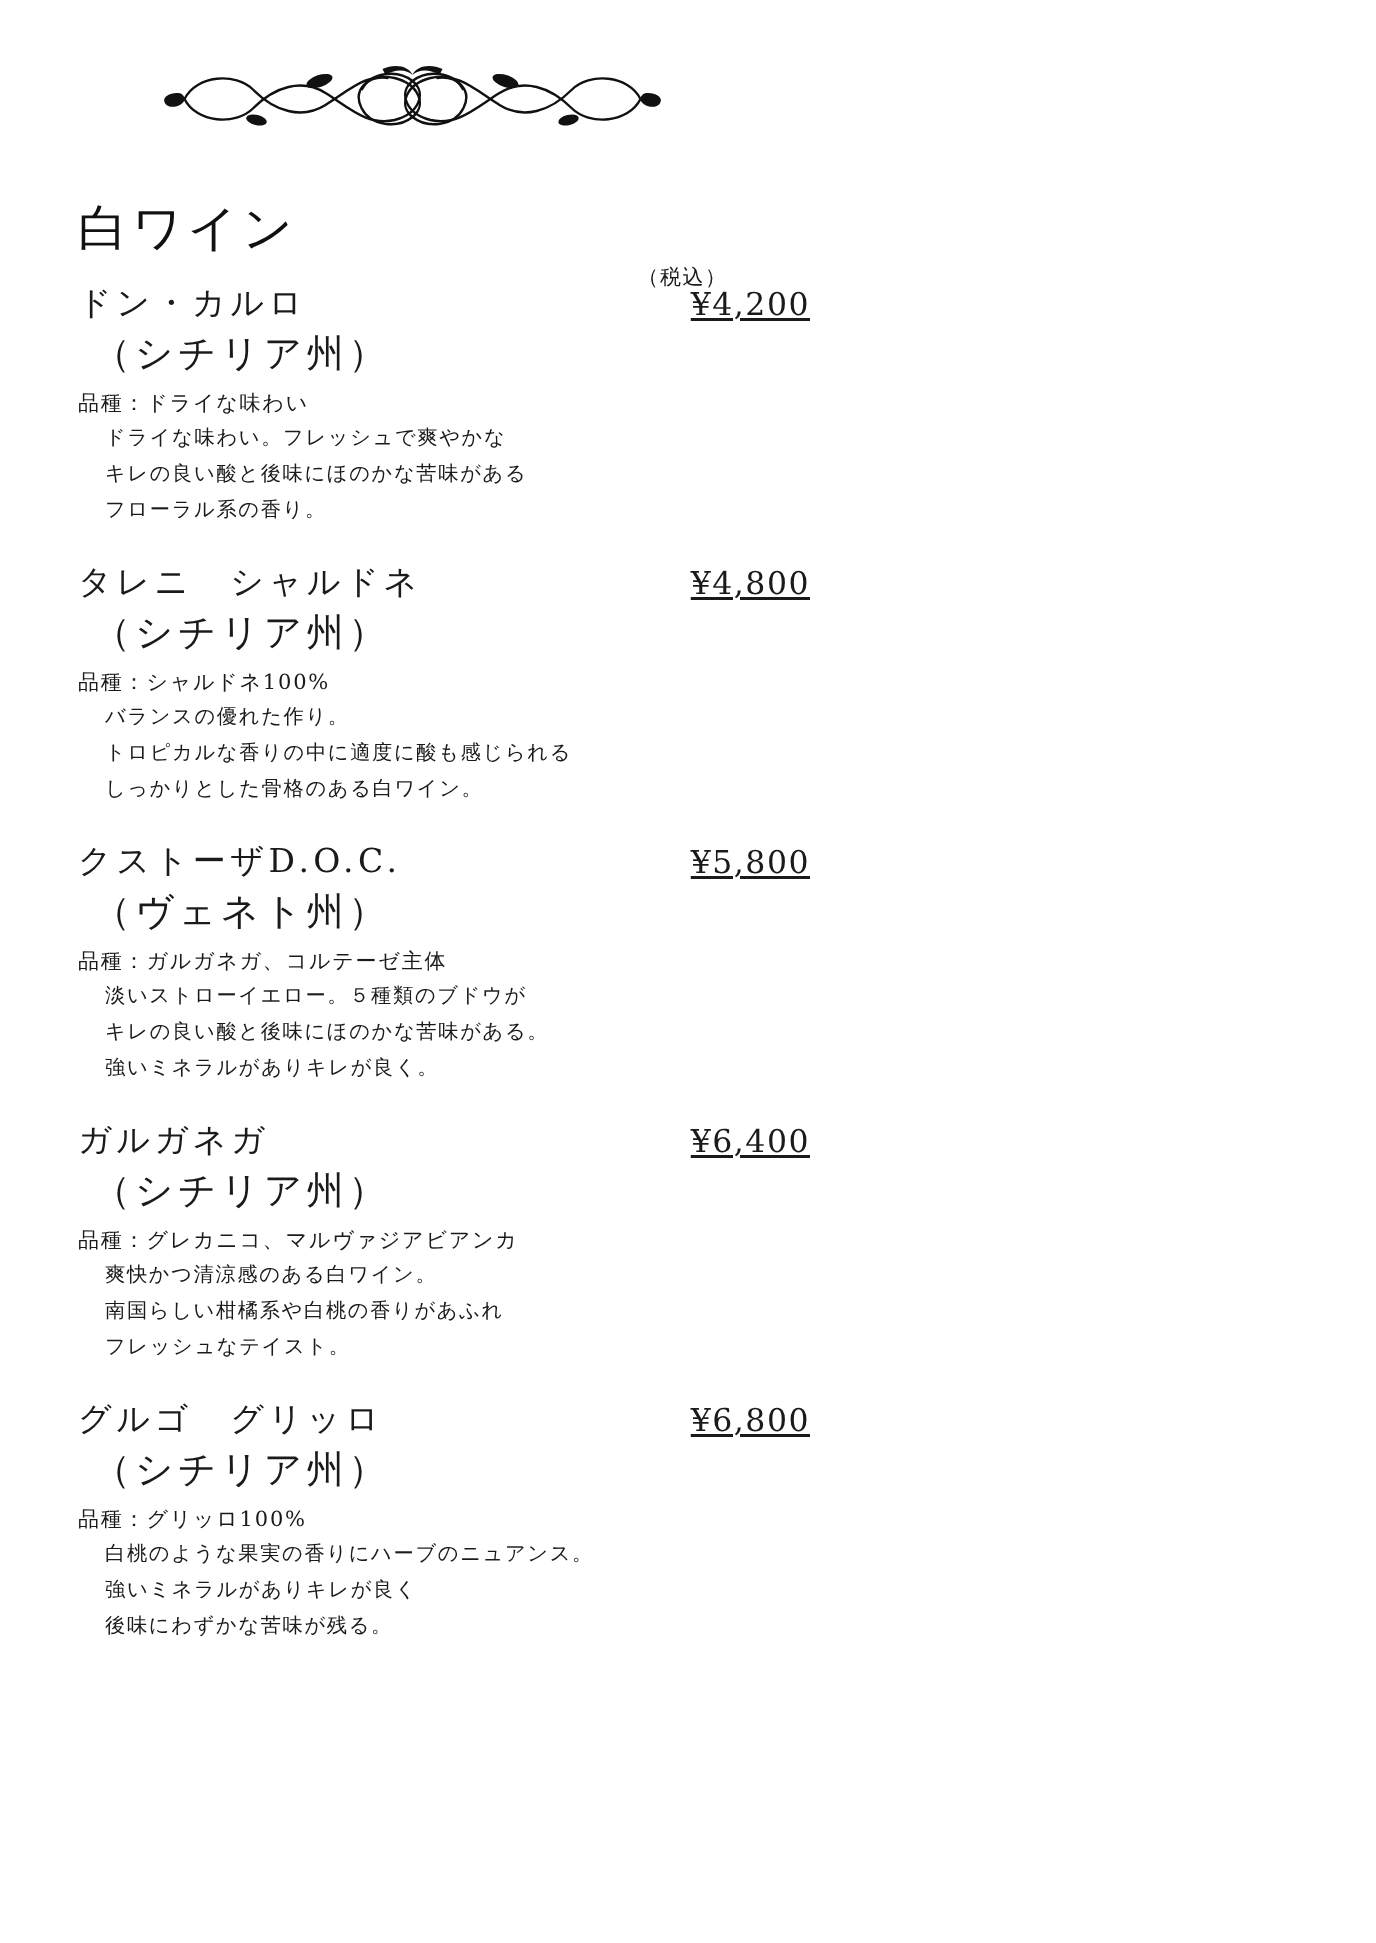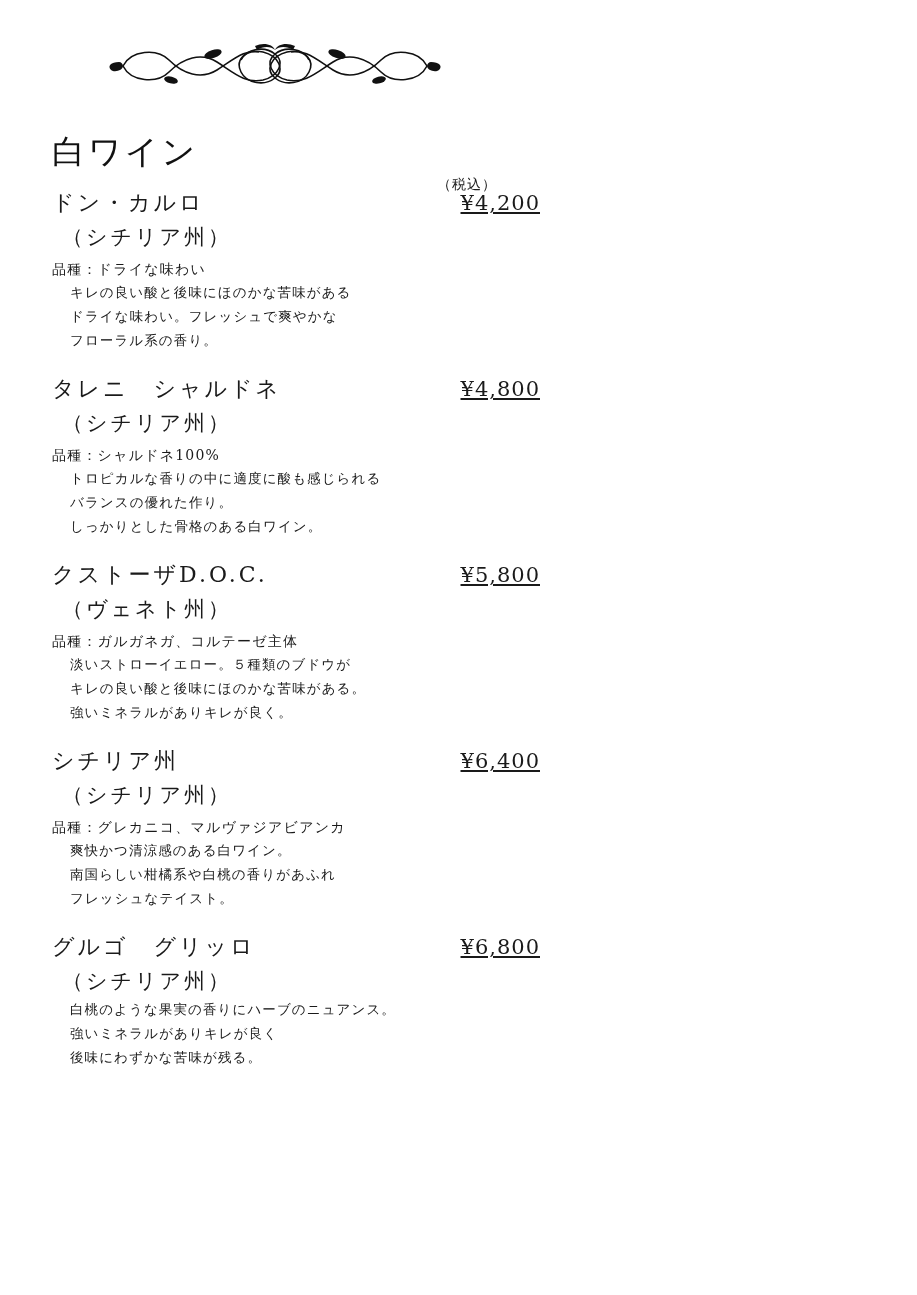--- a/index.html
+++ b/index.html
@@ -38,21 +38,21 @@
     left: 52px;
     top: 108px;
     font-size: 33px;
     letter-spacing: 3px;
     font-family: "DejaVu Serif", "Liberation Serif", serif;
     font-weight: 400;
     color: #111;
   }
   .tax-note {
     position: absolute;
-    right: 420px;
+    right: 432px;
     top: 176px;
     font-size: 14px;
     letter-spacing: 1px;
     color: #1a1a1a;
     white-space: nowrap;
   }
   .menu-list {
     position: absolute;
     left: 52px;
     top: 188px;
@@ -76,21 +76,21 @@
     right: -48px;
     top: 0;
     font-size: 21px;
     line-height: 30px;
     letter-spacing: 1px;
     font-family: "DejaVu Serif", "Liberation Serif", serif;
     white-space: nowrap;
     text-decoration: underline;
   }
   .item-region {
-    font-size: 21px;
+    font-size: 25px;
     letter-spacing: 3px;
     line-height: 33px;
     padding-left: 10px;
     font-family: Liberation Sans, sans-serif;
   }
   .item-variety {
     font-size: 14px;
     letter-spacing: 1.2px;
     line-height: 22px;
     margin-top: 5px;
@@ -138,74 +138,75 @@
   <div class="menu-list">
 
     <div class="menu-item">
       <div class="item-head">
         <span class="item-name">ドン・カルロ</span>
         <span class="item-price">¥4,200</span>
       </div>
       <div class="item-region">（シチリア州）</div>
       <div class="item-variety">品種：ドライな味わい</div>
       <div class="item-desc">
+        <span class="desc-line">ドライな味わい。フレッシュで爽やかな</span>
         <span class="desc-line">キレの良い酸と後味にほのかな苦味がある</span>
-        <span class="desc-line">ドライな味わい。フレッシュで爽やかな</span>
         <span class="desc-line">フローラル系の香り。</span>
       </div>
     </div>
 
     <div class="menu-item">
       <div class="item-head">
         <span class="item-name">タレニ　シャルドネ</span>
         <span class="item-price">¥4,800</span>
       </div>
       <div class="item-region">（シチリア州）</div>
       <div class="item-variety">品種：シャルドネ100%</div>
       <div class="item-desc">
+        <span class="desc-line">バランスの優れた作り。</span>
         <span class="desc-line">トロピカルな香りの中に適度に酸も感じられる</span>
-        <span class="desc-line">バランスの優れた作り。</span>
         <span class="desc-line">しっかりとした骨格のある白ワイン。</span>
       </div>
     </div>
 
     <div class="menu-item">
       <div class="item-head">
         <span class="item-name">クストーザD.O.C.</span>
         <span class="item-price">¥5,800</span>
       </div>
       <div class="item-region">（ヴェネト州）</div>
       <div class="item-variety">品種：ガルガネガ、コルテーゼ主体</div>
       <div class="item-desc">
         <span class="desc-line">淡いストローイエロー。５種類のブドウが</span>
         <span class="desc-line">キレの良い酸と後味にほのかな苦味がある。</span>
         <span class="desc-line">強いミネラルがありキレが良く。</span>
       </div>
     </div>
 
     <div class="menu-item">
       <div class="item-head">
-        <span class="item-name">シチリア州</span>
+        <span class="item-name">ガルガネガ</span>
         <span class="item-price">¥6,400</span>
       </div>
       <div class="item-region">（シチリア州）</div>
       <div class="item-variety">品種：グレカニコ、マルヴァジアビアンカ</div>
       <div class="item-desc">
         <span class="desc-line">爽快かつ清涼感のある白ワイン。</span>
         <span class="desc-line">南国らしい柑橘系や白桃の香りがあふれ</span>
         <span class="desc-line">フレッシュなテイスト。</span>
       </div>
     </div>
 
     <div class="menu-item">
       <div class="item-head">
         <span class="item-name">グルゴ　グリッロ</span>
         <span class="item-price">¥6,800</span>
       </div>
       <div class="item-region">（シチリア州）</div>
+      <div class="item-variety">品種：グリッロ100%</div>
       <div class="item-desc">
         <span class="desc-line">白桃のような果実の香りにハーブのニュアンス。</span>
         <span class="desc-line">強いミネラルがありキレが良く</span>
         <span class="desc-line">後味にわずかな苦味が残る。</span>
       </div>
     </div>
 
   </div>
 </div>
 

